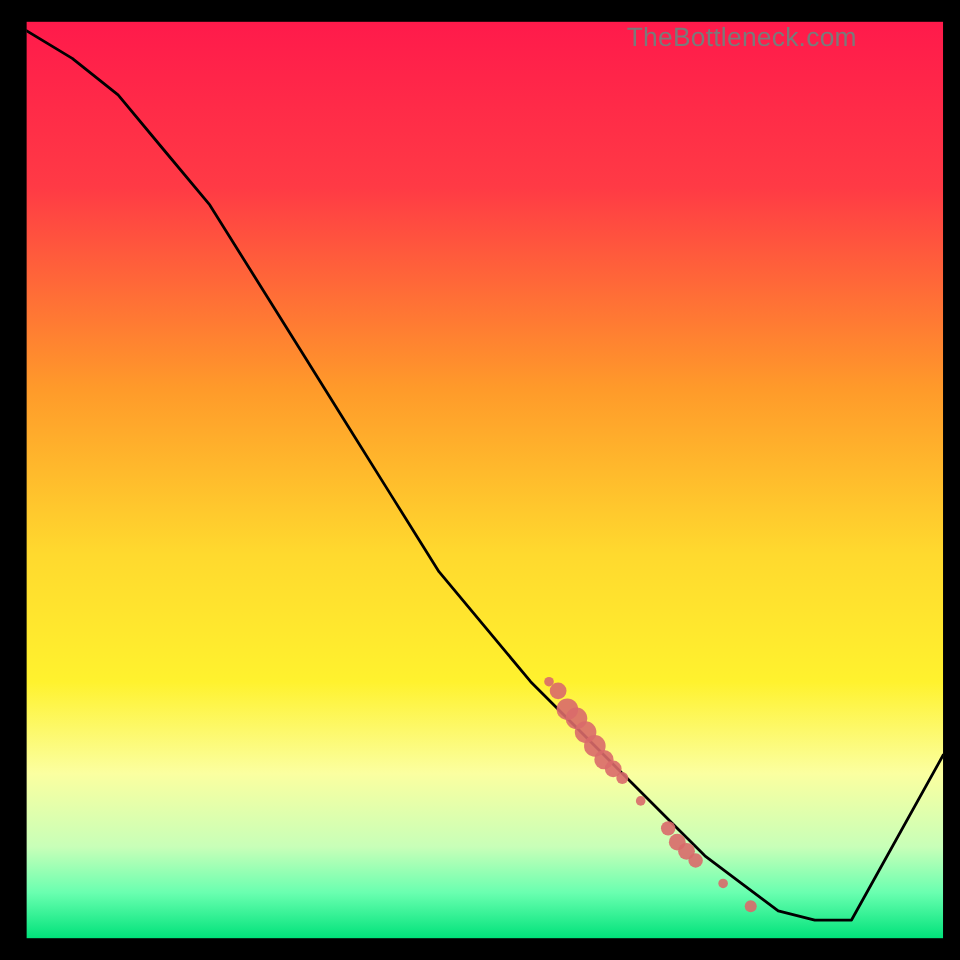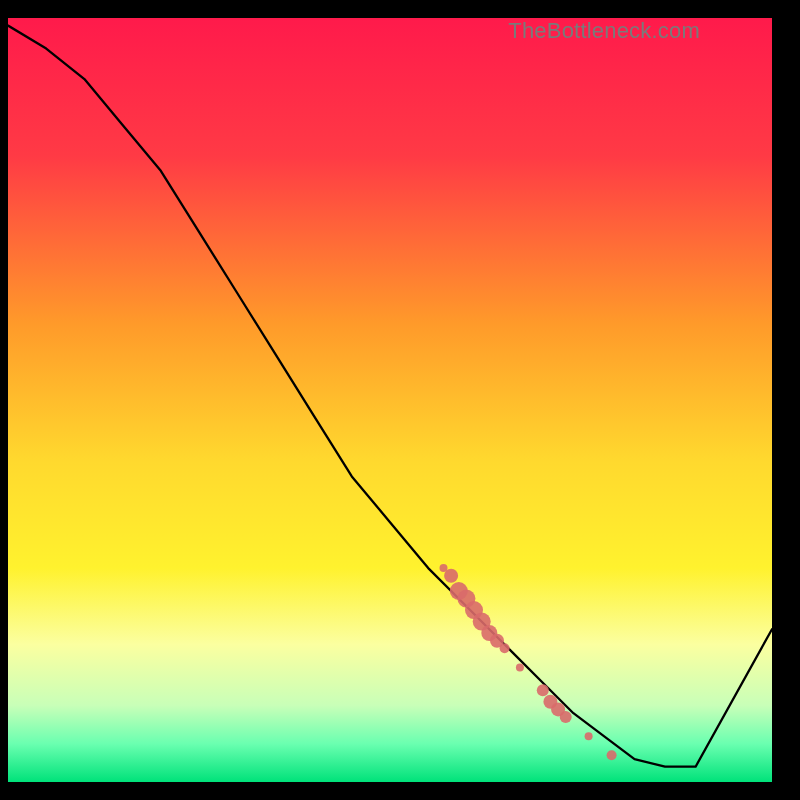--- a/index.html
+++ b/index.html
@@ -5,21 +5,21 @@
   html, body {
     margin: 0;
     padding: 0;
     width: 800px;
     height: 800px;
     background: #000;
     overflow: hidden;
   }
   .frame {
     position: absolute;
-    left: 8px;
+    left: 22px;
     top: 18px;
     width: 696px;
     height: 764px;
     background: #000;
   }
   .plot-area {
     position: absolute;
     left: 0;
     top: 0;
     width: 764px;

